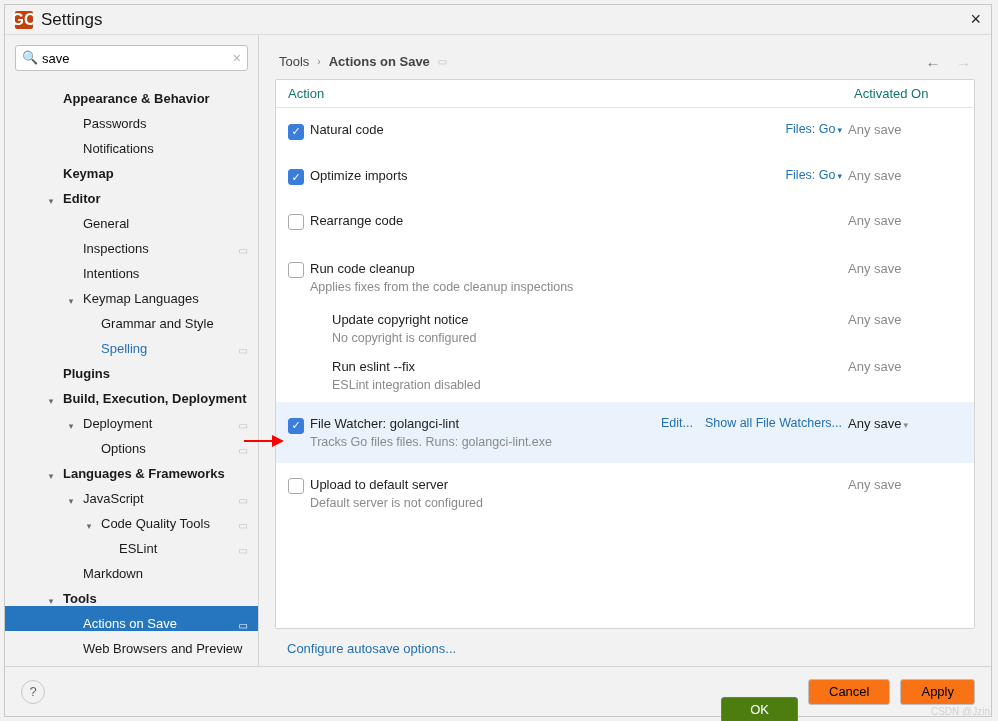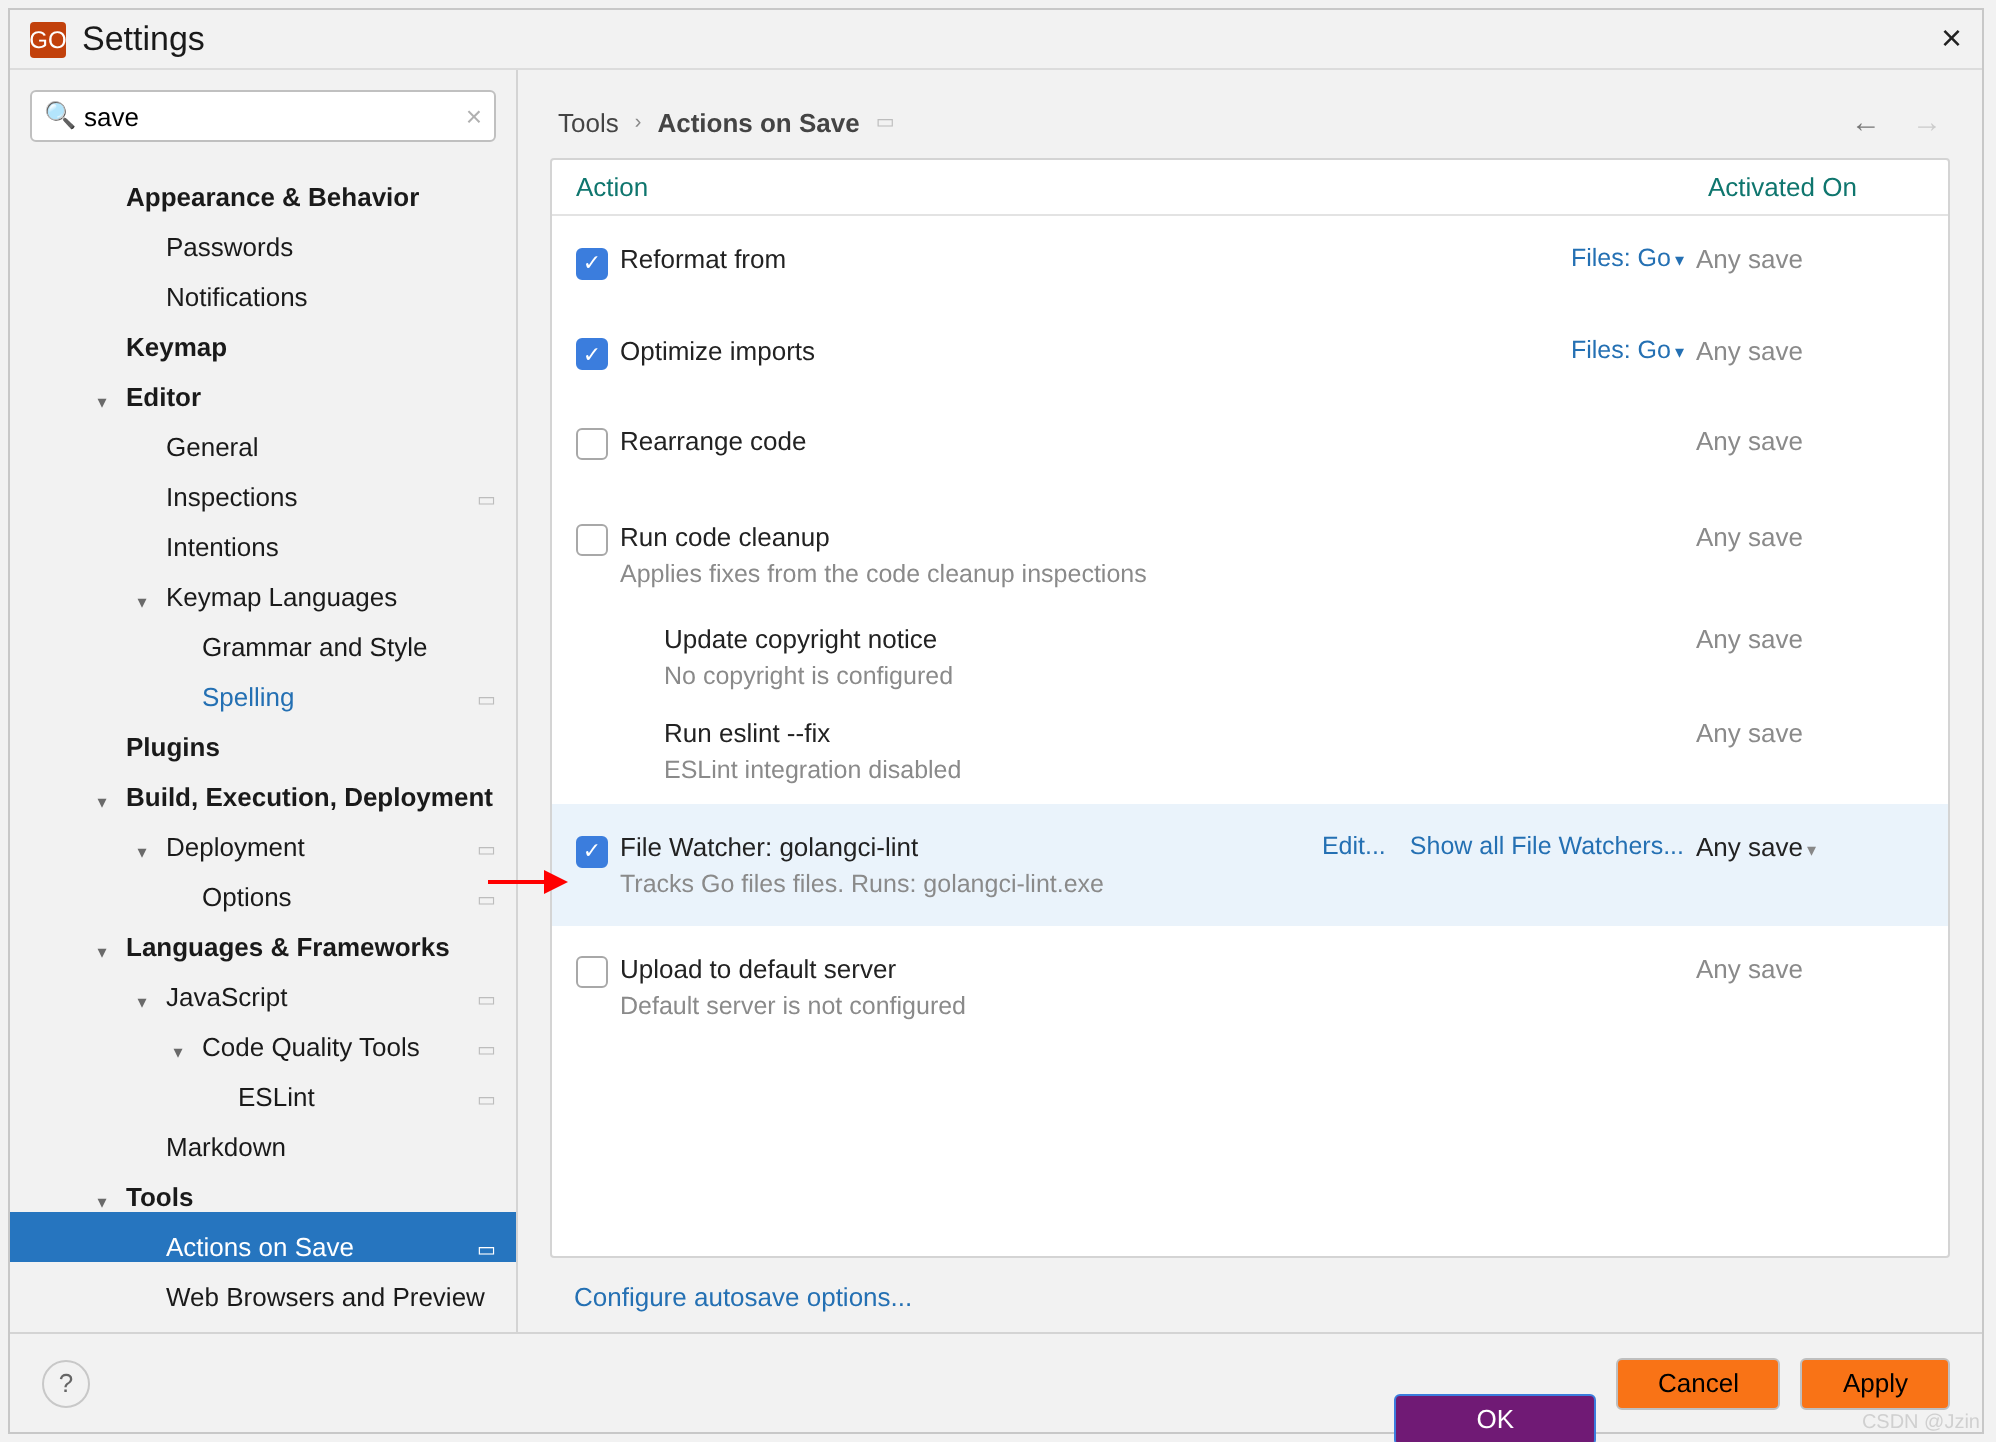--- a/index.html
+++ b/index.html
@@ -24,22 +24,22 @@
   height: 30px;
   display: flex;
   align-items: center;
   padding: 0 10px;
   border-bottom: 1px solid #dcdcdc;
 }
 .titlebar .app-icon {
   width: 18px; height: 18px;
   background: #c2410c;
   color: #fff;
-  font-size: 12px;
-  font-weight: normal;
+  font-size: 16px;
+  font-weight: bold;
   display: inline-flex;
   align-items: center;
   justify-content: center;
   border-radius: 2px;
   margin-right: 8px;
 }
 .titlebar .title { font-size: 17px; }
 .titlebar .close {
   margin-left: auto;
   font-size: 18px;
@@ -230,24 +230,24 @@
 .btn {
   height: 26px;
   padding: 0 20px;
   border: 1px solid #bfbfbf;
   border-radius: 3px;
   background: #f97316;
   cursor: pointer;
   font-size: 13px;
 }
 .btn.primary {
-  background: #701a75;
+  background: #4d7c0f;
   border-color: #3b7ddd;
   color: #fff;
-  padding: 0 40px;
+  padding: 0 28px;
   margin-top: 36px;
 }
 .watermark {
   position: absolute;
   right: 8px; bottom: 4px;
   font-size: 10px;
   color: #d0d0d0;
 }
 .red-arrow {
   position: absolute;
@@ -393,21 +393,21 @@
       <div class="pane-wrap">
         <div class="pane">
           <div class="colhead">
             <div class="cell col-action">Action</div>
             <div class="cell col-activated">Activated On</div>
           </div>
           <div class="rows" id="rows">
               <div class="row">
                 <div class="chkwrap"><span class="chk on">✓</span></div>
                 <div class="content">
-                  <div class="atitle">Reformat from</div>
+                  <div class="atitle">Natural code</div>
                 </div>
                 <div class="links">
                   <a>Files: Go<span class="caret">▾</span></a>
                 </div>
                 <div class="activ">Any save</div>
               </div>
               <div class="row">
                 <div class="chkwrap"><span class="chk on">✓</span></div>
                 <div class="content">
                   <div class="atitle">Optimize imports</div>

